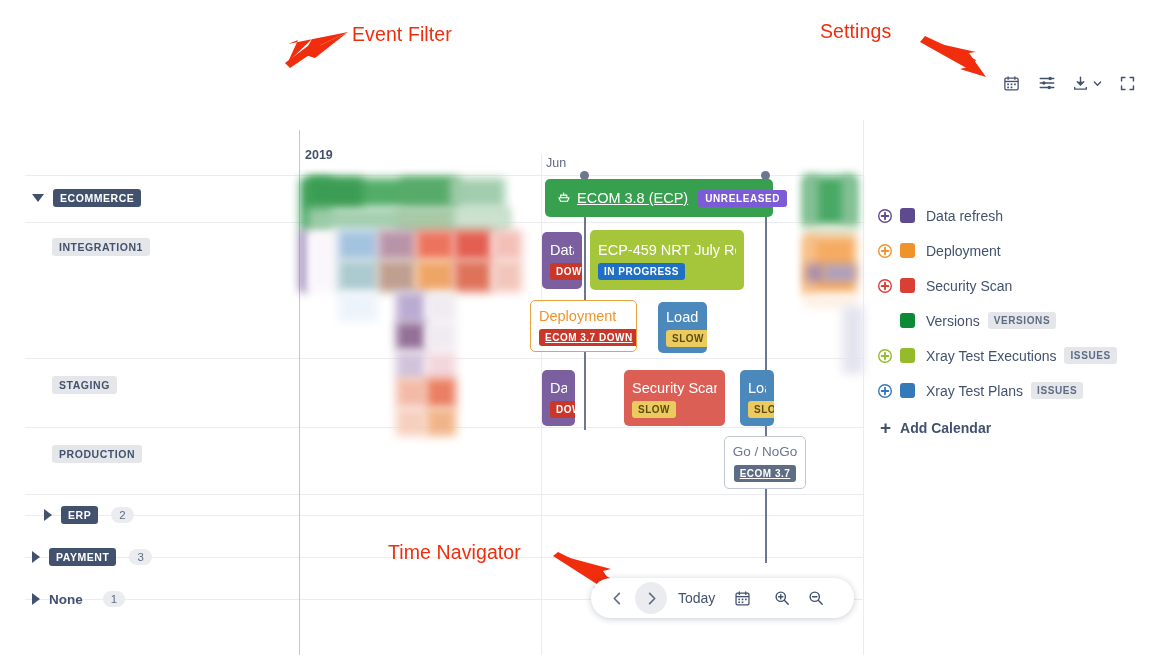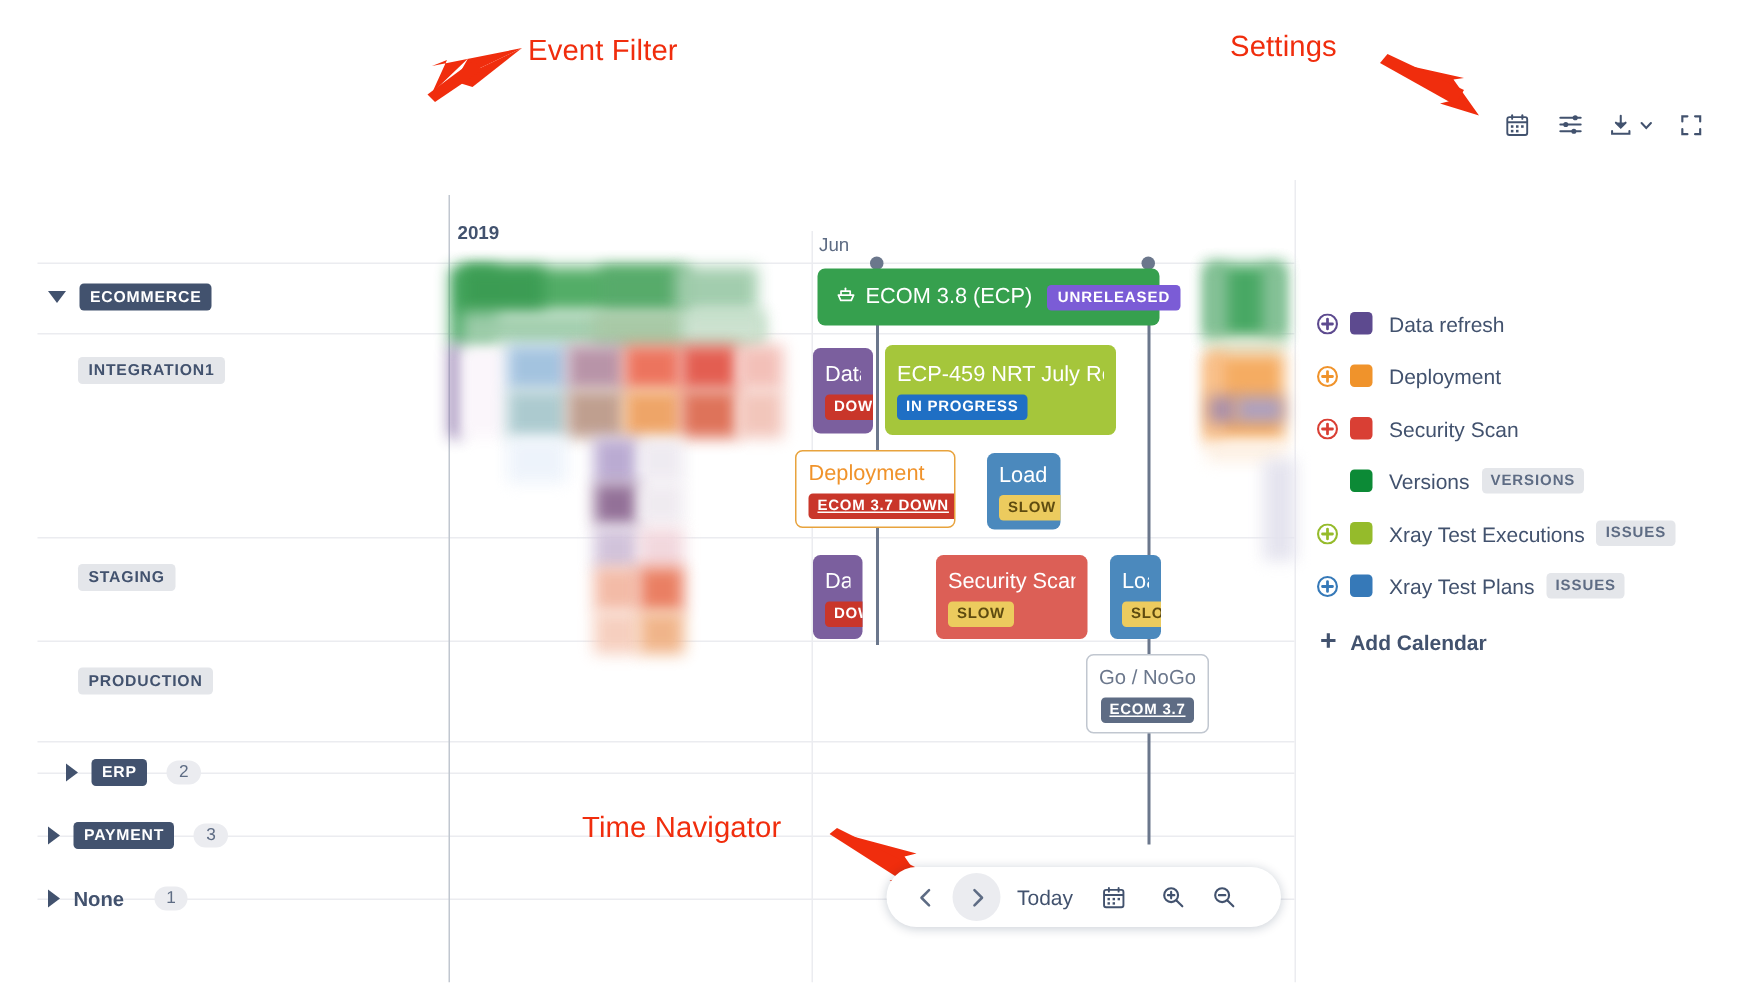--- a/index.html
+++ b/index.html
@@ -118,21 +118,21 @@
     font-size:10px; font-weight:bold; letter-spacing:0.5px;
     padding:3px 6px; border-radius:3px; margin-top:4px; white-space:nowrap;
   }
 
   
   #ver-bar {
     position:absolute; background:#36a04e; border-radius:5px;
     display:flex; align-items:center; gap:6px; padding:0 12px; cursor:pointer;
   }
   #ver-bar .vtxt {
-    font-size:14.5px; color:#fff; white-space:nowrap;
+    font-size:14.5px; color:#fff; text-decoration:underline; white-space:nowrap;
   }
   #ver-bar .vbadge {
     font-size:10px; font-weight:bold; letter-spacing:0.6px; color:#fff;
     background:#7b5cd6; padding:3px 7px; border-radius:3px; margin-left:4px;
   }
 
   
   .card.outline { background:#fff; border:1px solid #e8a33d; }
   .card.outline .ttl { color:#f0932b; }
   .card.gray-outline { background:#fff; border:1px solid #c1c7d0; }

